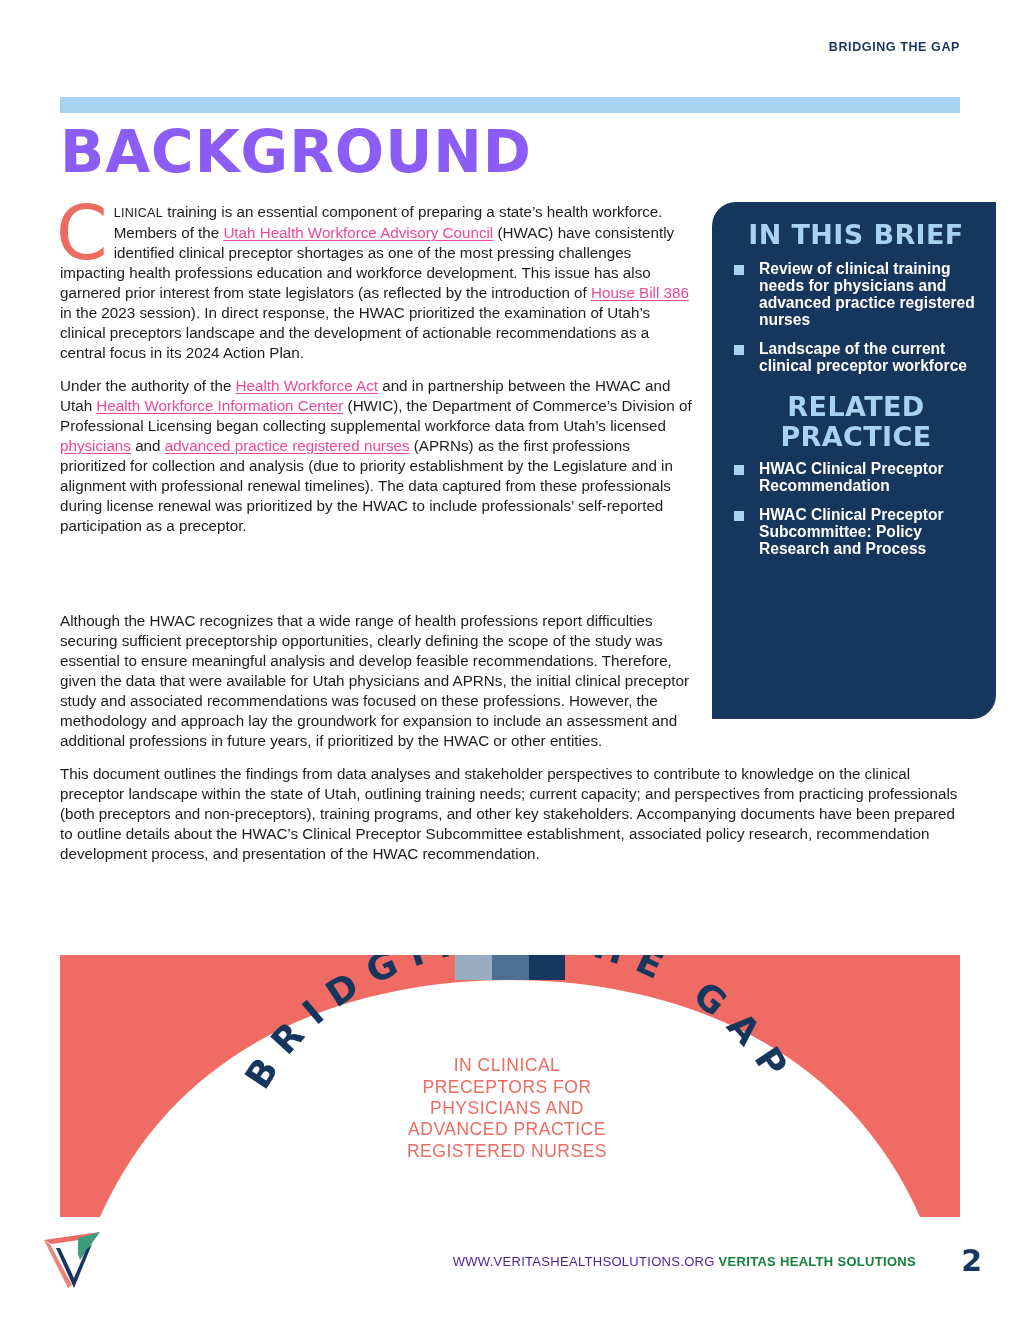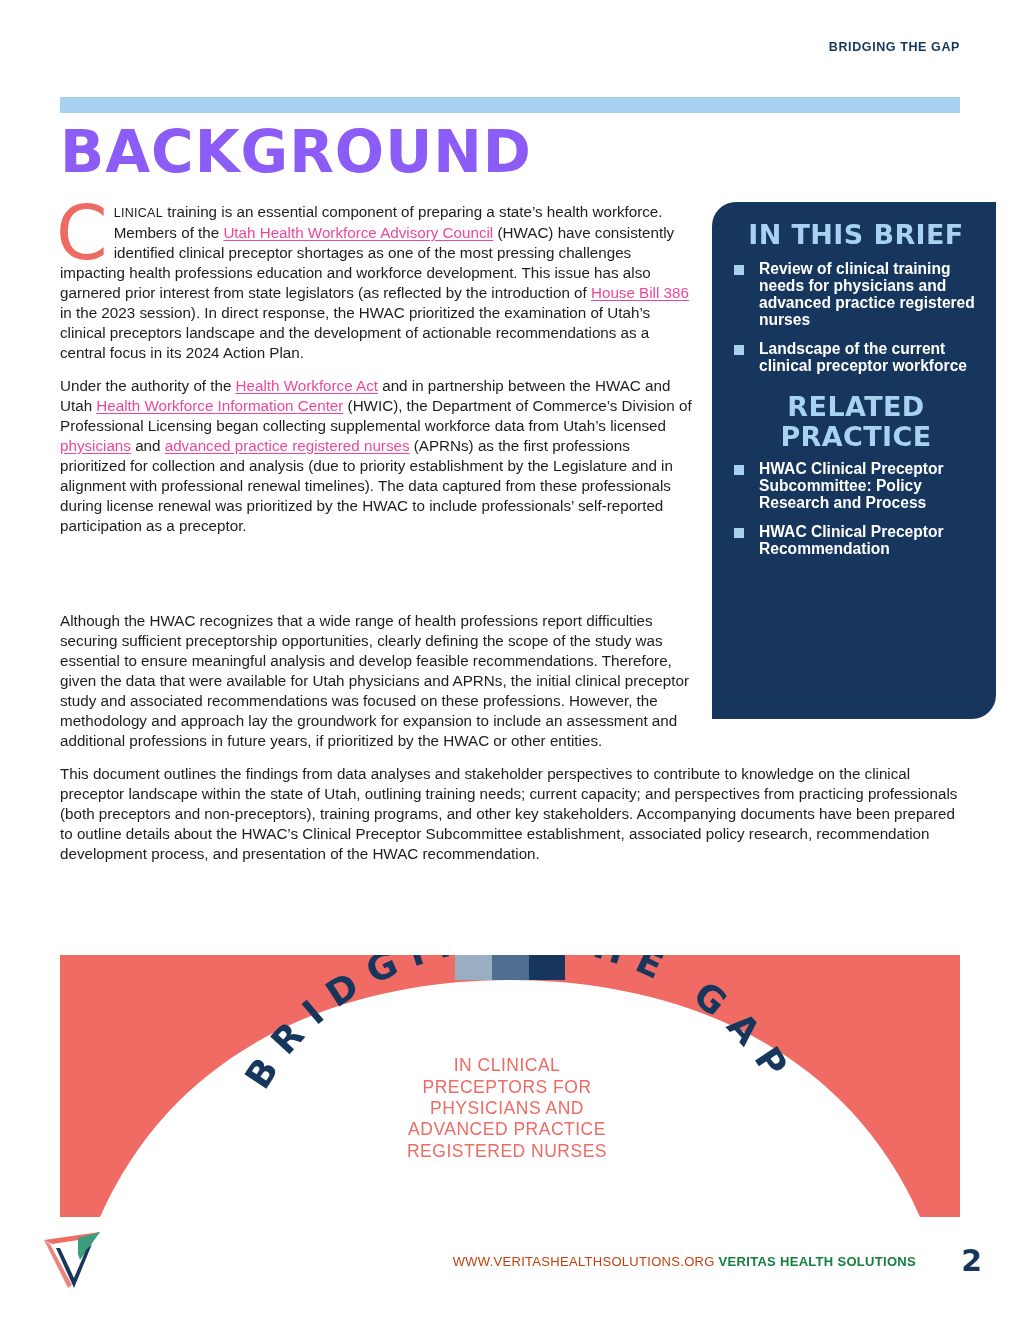--- a/index.html
+++ b/index.html
@@ -29,21 +29,21 @@
   .sb-item { position: relative; padding-left: 29px; font-size: 15.6px; font-weight: 700; line-height: 17px;
              margin-bottom: 12px; }
   .sb-item .bullet { position: absolute; left: 4px; top: 5px; width: 10px; height: 10px; background: #a7d3f1; }
   .sb-head2 { margin-top: 18px; }
 
   .banner { position: absolute; top: 955px; left: 60px; width: 900px; height: 262px; overflow: hidden; }
   .banner svg { display: block; }
 
   .logo { position: absolute; top: 1230px; left: 42px; width: 62px; height: 60px; }
   .footer { position: absolute; top: 1254px; right: 104px; font-size: 13px; letter-spacing: 0.3px; }
-  .footer .url { color: #c2410c; }
+  .footer .url { color: #4c1d95; }
   .footer .org { color: #15803d; font-weight: 700; }
   .page-num { position: absolute; top: 1243px; right: 38px; font-size: 30px; font-weight: 900; color: #17365d;
               font-family: "DejaVu Sans", sans-serif; }
 </style>
 </head>
 <body>
 
 <div class="running-head">BRIDGING THE GAP</div>
 <div class="top-bar"></div>
 <h1 class="page-title">BACKGROUND</h1>
@@ -61,22 +61,22 @@
 </div>
 
 <aside class="sidebar">
   <h2 class="sb-head">IN THIS BRIEF</h2>
   <ul class="sb-list">
     <li class="sb-item"><span class="bullet"></span><span>Review of clinical training needs for physicians and advanced practice registered nurses</span></li>
     <li class="sb-item"><span class="bullet"></span><span>Landscape of the current clinical preceptor workforce</span></li>
   </ul>
   <h2 class="sb-head sb-head2"><span>RELATED</span><br><span>PRACTICE</span></h2>
   <ul class="sb-list" style="margin-top:8px;">
+    <li class="sb-item"><span class="bullet"></span><span>HWAC Clinical Preceptor Recommendation</span></li>
     <li class="sb-item"><span class="bullet"></span><span>HWAC Clinical Preceptor Subcommittee: Policy Research and Process</span></li>
-    <li class="sb-item"><span class="bullet"></span><span>HWAC Clinical Preceptor Recommendation</span></li>
   </ul>
 </aside>
 
 <div class="banner">
   <svg width="900" height="262" viewBox="0 0 900 262">
     <rect x="0" y="0" width="900" height="262" fill="#ef6b64"></rect>
     <path d="M 40 262 C 120 80, 300 25, 450 25 C 600 25, 780 80, 860 262 Z" fill="#ffffff"></path>
     <rect x="395" y="0" width="37" height="25" fill="#9aaec3"></rect>
     <rect x="432" y="0" width="37" height="25" fill="#4e6f92"></rect>
     <rect x="469" y="0" width="36" height="25" fill="#17365d"></rect>

